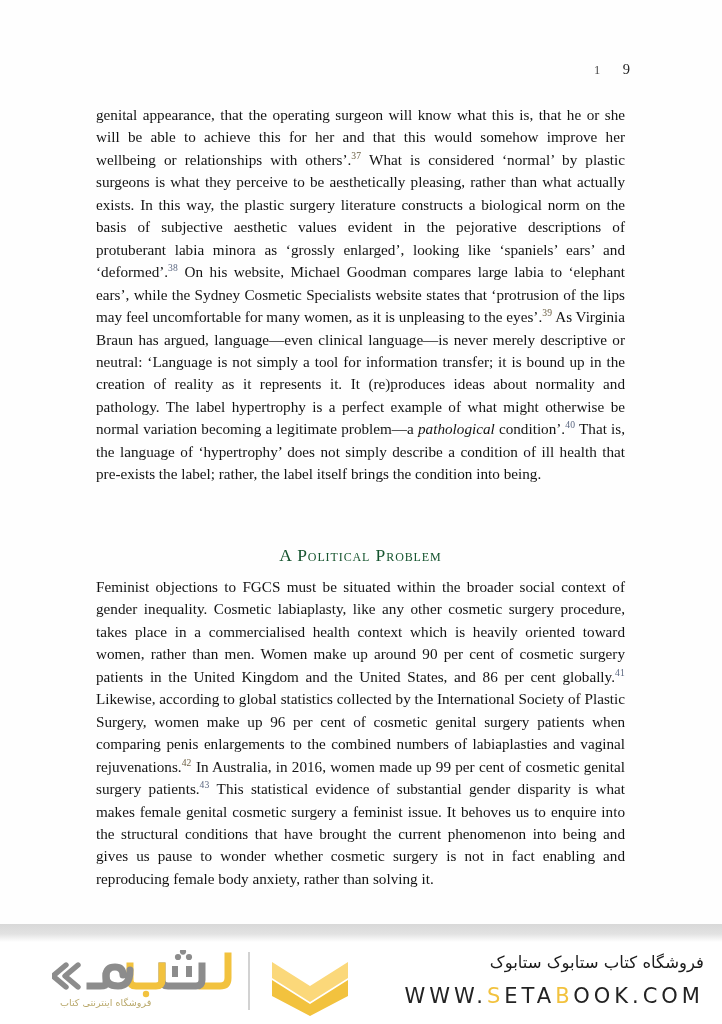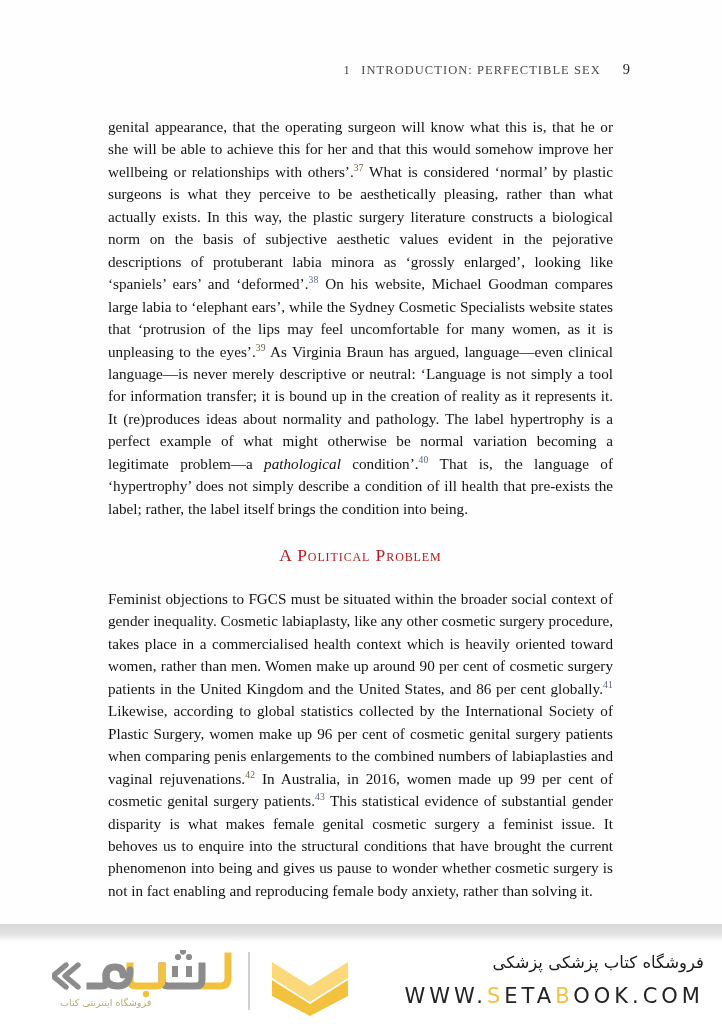--- a/index.html
+++ b/index.html
@@ -57,21 +57,21 @@
   }
 
   
   .textblock {
     position: absolute;
     top: 100px;
     left: 92px;
     width: 537px;
   }
   p.body {
-    margin: 16px;
+    margin: 4px;
     font-size: 15.2px;
     line-height: 22.45px;
     text-align: justify;
     text-justify: inter-word;
     color: #131313;
     hyphens: none;
   }
 
   .fn {
     font-size: 9.6px;
@@ -88,21 +88,21 @@
     margin: 0;
     padding: 0;
     position: absolute;
     top: 545px;
     left: 92px;
     width: 537px;
     text-align: center;
     font-weight: normal;
     font-size: 17.5px;
     letter-spacing: 0.9px;
-    color: #b91c1c;
+    color: #14532d;
     font-variant: small-caps;
   }
 
   .textblock2 {
     position: absolute;
     top: 572px;
     left: 92px;
     width: 537px;
   }
 
@@ -198,21 +198,20 @@
   }
   .brand-url .hl { color: #f2c23e; }
 </style>
 </head>
 <body>
 
 <div class="page">
 
   <div class="running-head">
     <span class="rh-chapnum">1</span>
-    <span class="rh-title">Introduction: Perfectible Sex</span>
     <span class="rh-pagenum">9</span>
   </div>
 
   <div class="textblock">
     <p class="body">genital appearance, that the operating surgeon will know what this is, that he or she will be able to achieve this for her and that this would somehow improve her wellbeing or relationships with others’.<sup class="fn fn-warm">37</sup> What is considered ‘normal’ by plastic surgeons is what they perceive to be aesthetically pleasing, rather than what actually exists. In this way, the plastic surgery literature constructs a biological norm on the basis of subjective aesthetic values evident in the pejorative descriptions of protuberant labia minora as ‘grossly enlarged’, looking like ‘spaniels’ ears’ and ‘deformed’.<sup class="fn fn-cool">38</sup> On his website, Michael Goodman compares large labia to ‘elephant ears’, while the Sydney Cosmetic Specialists website states that ‘protrusion of the lips may feel uncomfortable for many women, as it is unpleasing to the eyes’.<sup class="fn fn-warm">39</sup> As Virginia Braun has argued, language—even clinical language—is never merely descriptive or neutral: ‘Language is not simply a tool for information transfer; it is bound up in the creation of reality as it represents it. It (re)produces ideas about normality and pathology. The label hypertrophy is a perfect example of what might otherwise be normal variation becoming a legitimate problem—a <em class="ital">pathological</em> condition’.<sup class="fn fn-cool">40</sup> That is, the language of ‘hypertrophy’ does not simply describe a condition of ill health that pre-exists the label; rather, the label itself brings the condition into being.</p>
   </div>
 
   <h2 class="section-head">A Political Problem</h2>
 
   <div class="textblock2">
@@ -253,17 +252,17 @@
 
     <div class="brand-divider"></div>
 
     <svg class="chevron-mark" viewBox="0 0 88 62">
       <path d="M6 8 L44 32 L82 8 L82 24 L44 48 L6 24 Z" fill="#fbd87a"></path>
       <path d="M6 26 L44 50 L82 26 L82 42 L44 62 L6 42 Z" fill="#f2c23e"></path>
     </svg>
   </div>
 
   <div class="brand-right">
-    <div class="brand-fa">فروشگاه کتاب پزشکی پزشکی</div>
+    <div class="brand-fa">فروشگاه کتاب ستابوک ستابوک</div>
     <div class="brand-url"><span>WWW.</span><span class="hl">S</span><span>ETA</span><span class="hl">B</span><span>OOK.COM</span></div>
   </div>
 
 </div>
 
 </body></html>

